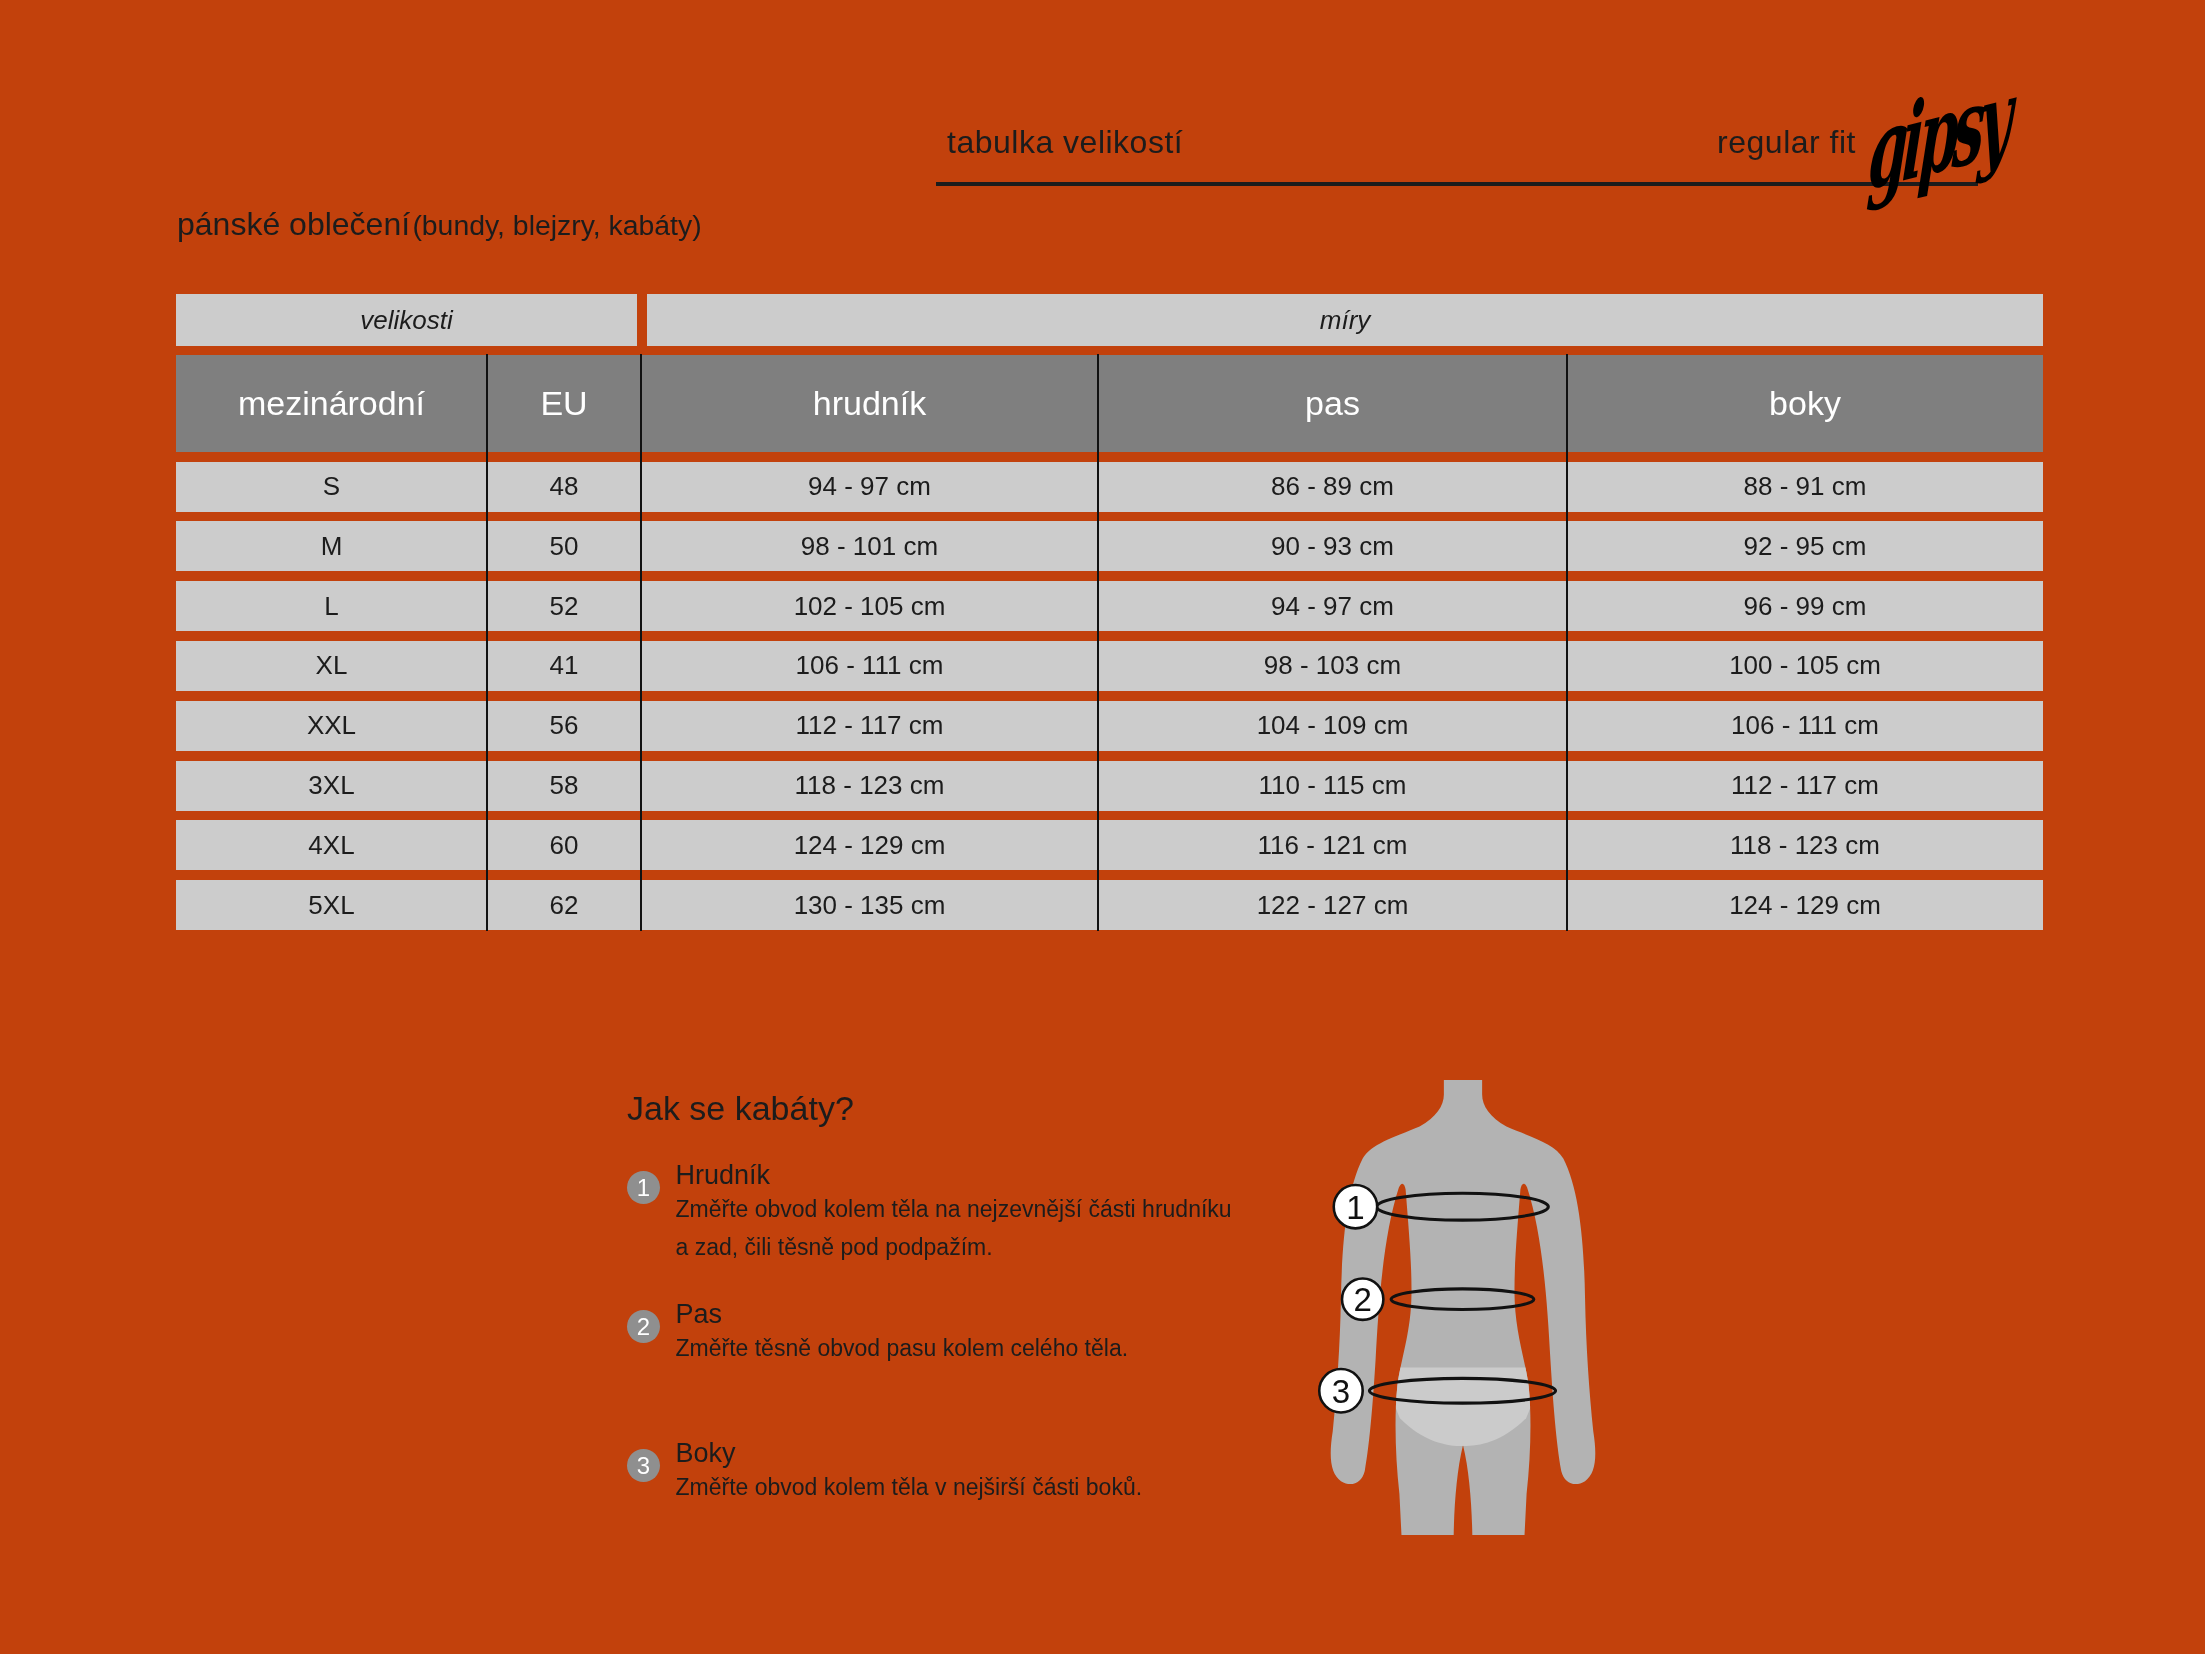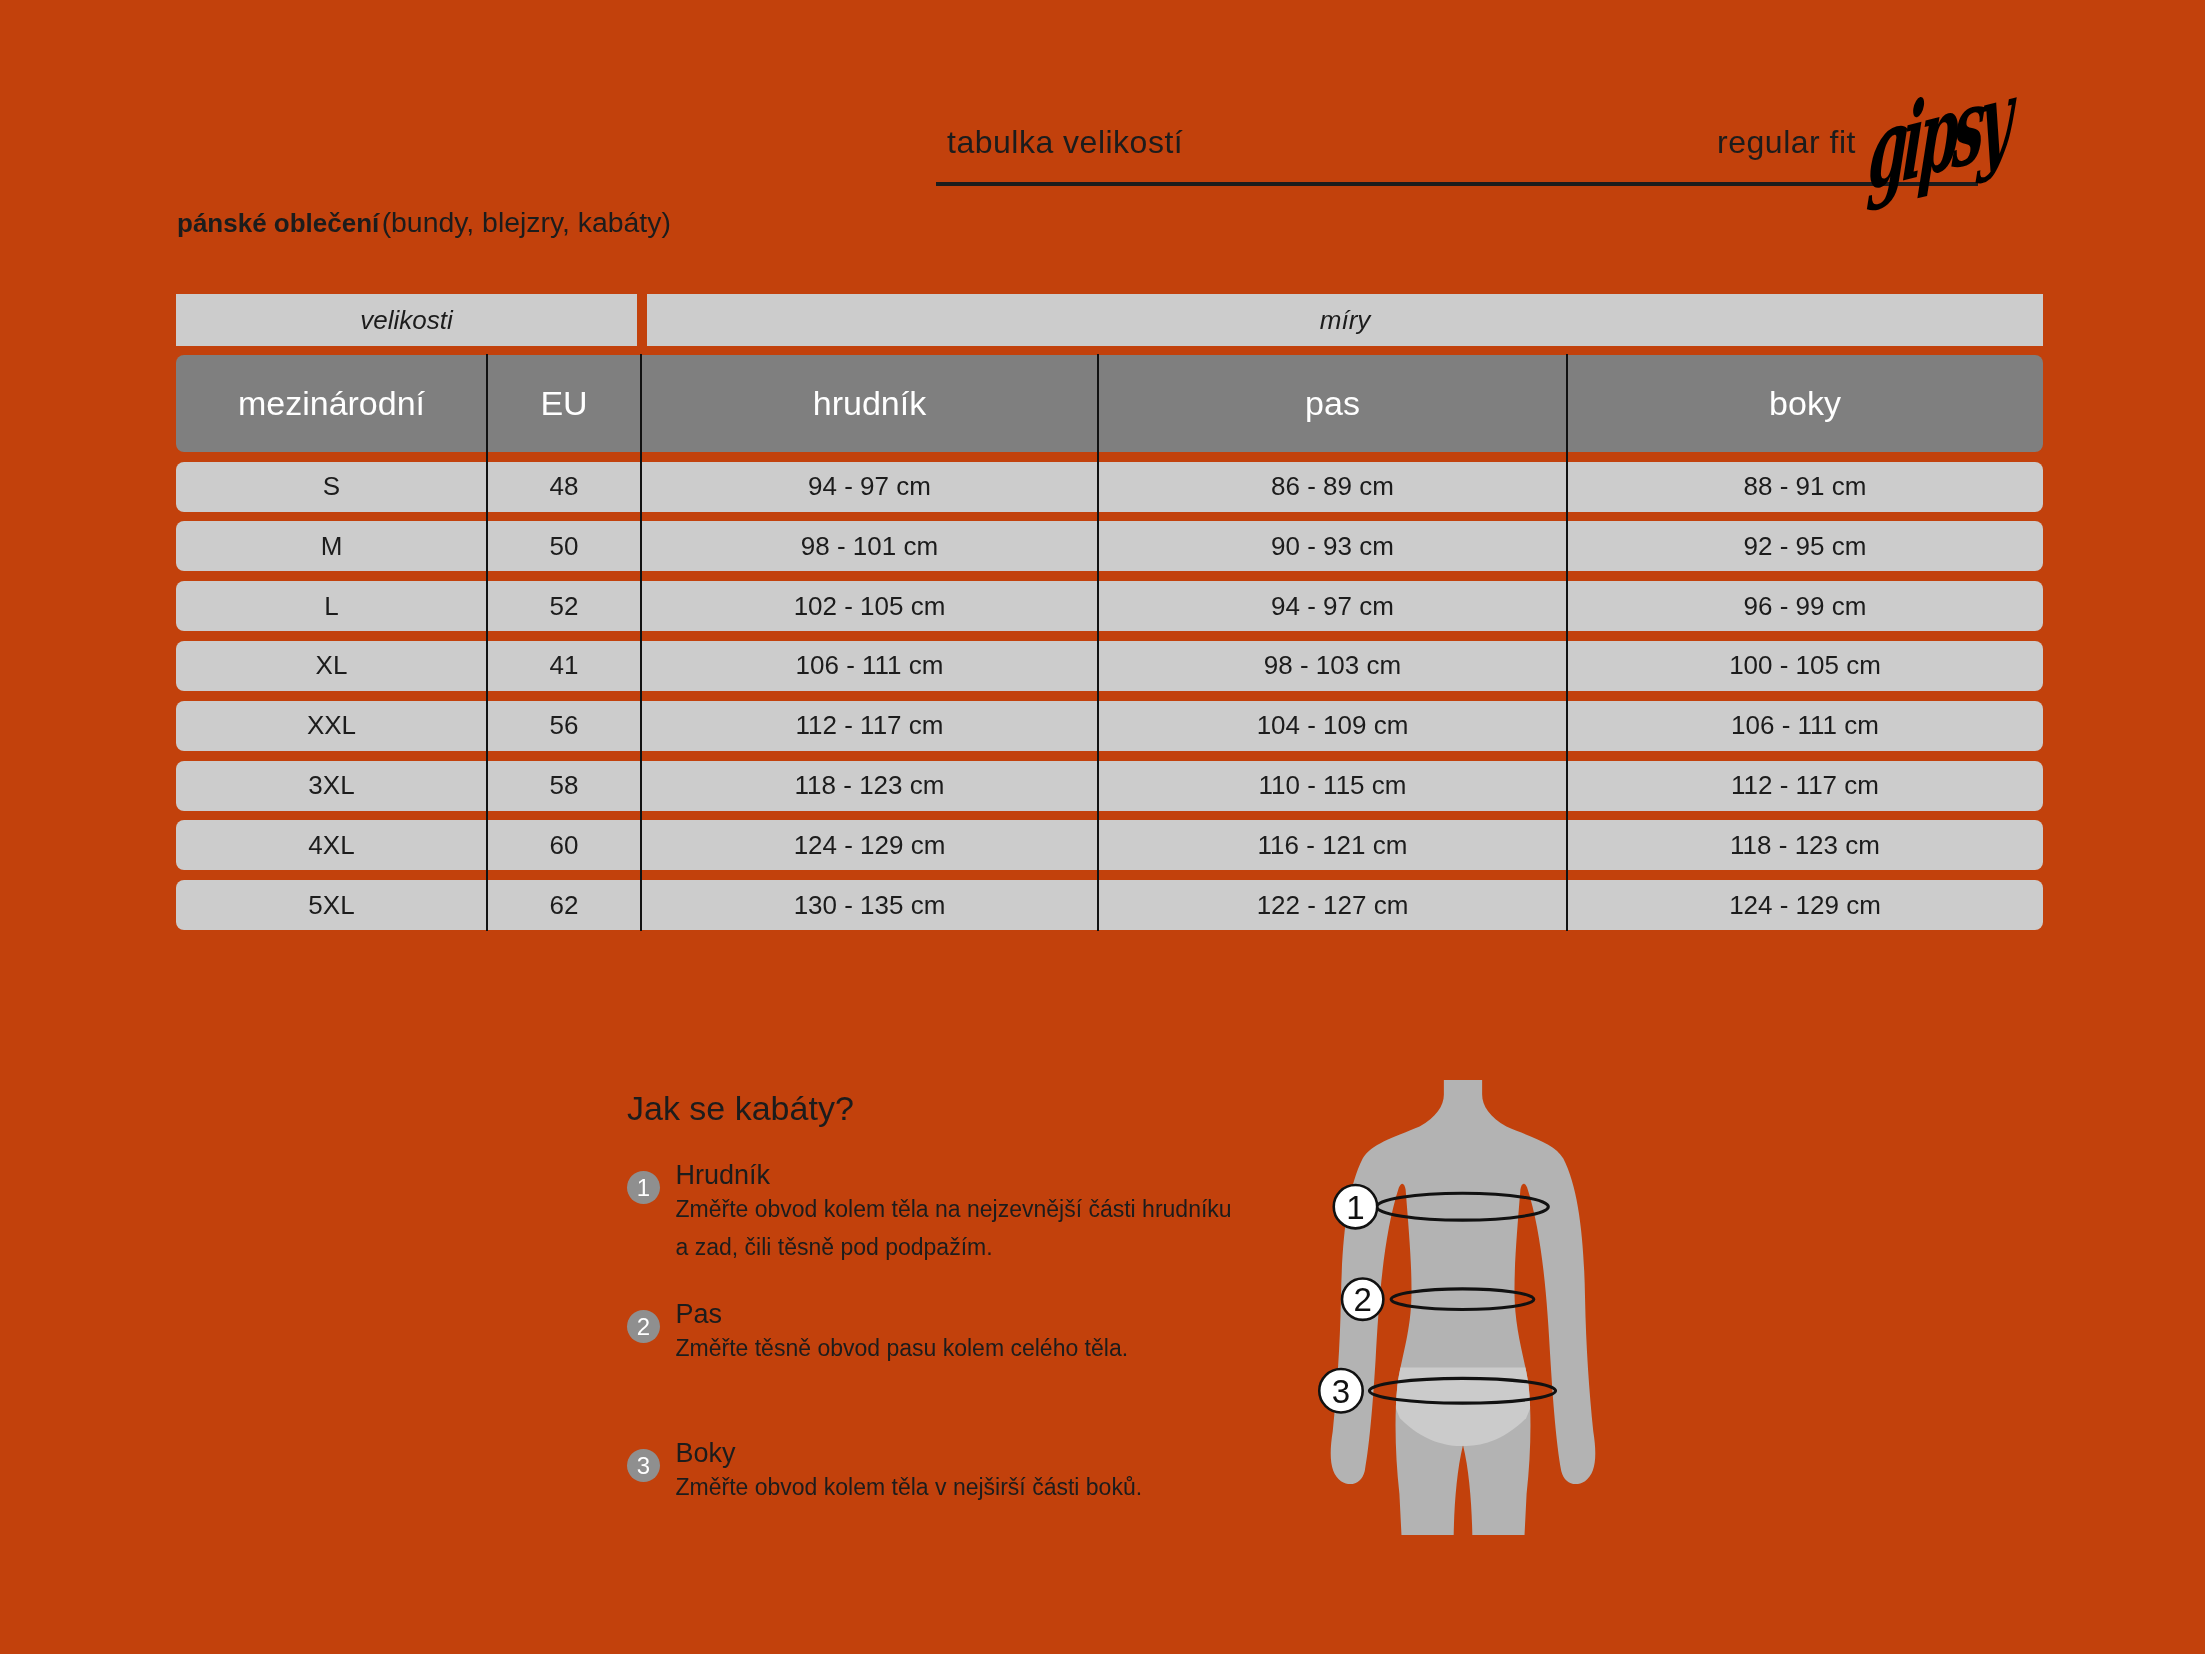--- a/index.html
+++ b/index.html
@@ -20,29 +20,29 @@
   .doc-title{position:absolute;left:947px;top:124px;font-size:32px;letter-spacing:0.5px;}
   .fit-label{position:absolute;right:349px;top:124px;font-size:32px;letter-spacing:0.5px;}
   .header-rule{position:absolute;left:936px;top:182px;width:1042px;height:4.1px;background:var(--rule);}
   .logo{position:absolute;left:1845px;top:31px;width:186px;height:207px;display:flex;align-items:center;justify-content:center;z-index:2;}
   .logo-text{
     font-family:"DejaVu Serif",serif;font-style:italic;font-weight:bold;font-size:103px;color:#000;
     transform:scaleX(.55) rotate(-8deg) skewX(-14deg);letter-spacing:-9.3px;line-height:1;
   }
   
   .section-title{position:absolute;left:177px;top:206px;white-space:nowrap;}
-  .section-title .main{font-size:26px;font-weight:bold;}
+  .section-title .main{font-size:32px;}
   .section-title .sub{font-size:28.4px;}
   
   .size-table{position:absolute;left:176px;top:294px;width:1867px;}
   .band-row{display:flex;height:52px;}
   .band{background:var(--table-row-bg);display:flex;align-items:center;justify-content:center;font-size:26px;font-style:italic;}
   .band-velikosti{width:461px;margin-right:10.3px;}
   .band-miry{width:1396px;}
-  .grid-row{display:grid;grid-template-columns:311px 154px 457px 469px 476px;border-radius:8px;}
+  .grid-row{display:grid;grid-template-columns:311px 154px 457px 469px 476px;}
   .head-row{margin-top:8.8px;height:97px;background:var(--table-header-bg);}
   .head-cell{display:flex;align-items:center;justify-content:center;color:#ffffff;font-size:34px;}
   .trow{margin-top:9.8px;height:50px;background:var(--table-row-bg);}
   .cell{display:flex;align-items:center;justify-content:center;font-size:26px;}
   .vline{position:absolute;top:60px;width:2.1px;height:577px;background:#111;}
   .vline.v1{left:310px;}
   .vline.v2{left:464px;}
   .vline.v3{left:921px;}
   .vline.v4{left:1390px;}
   

